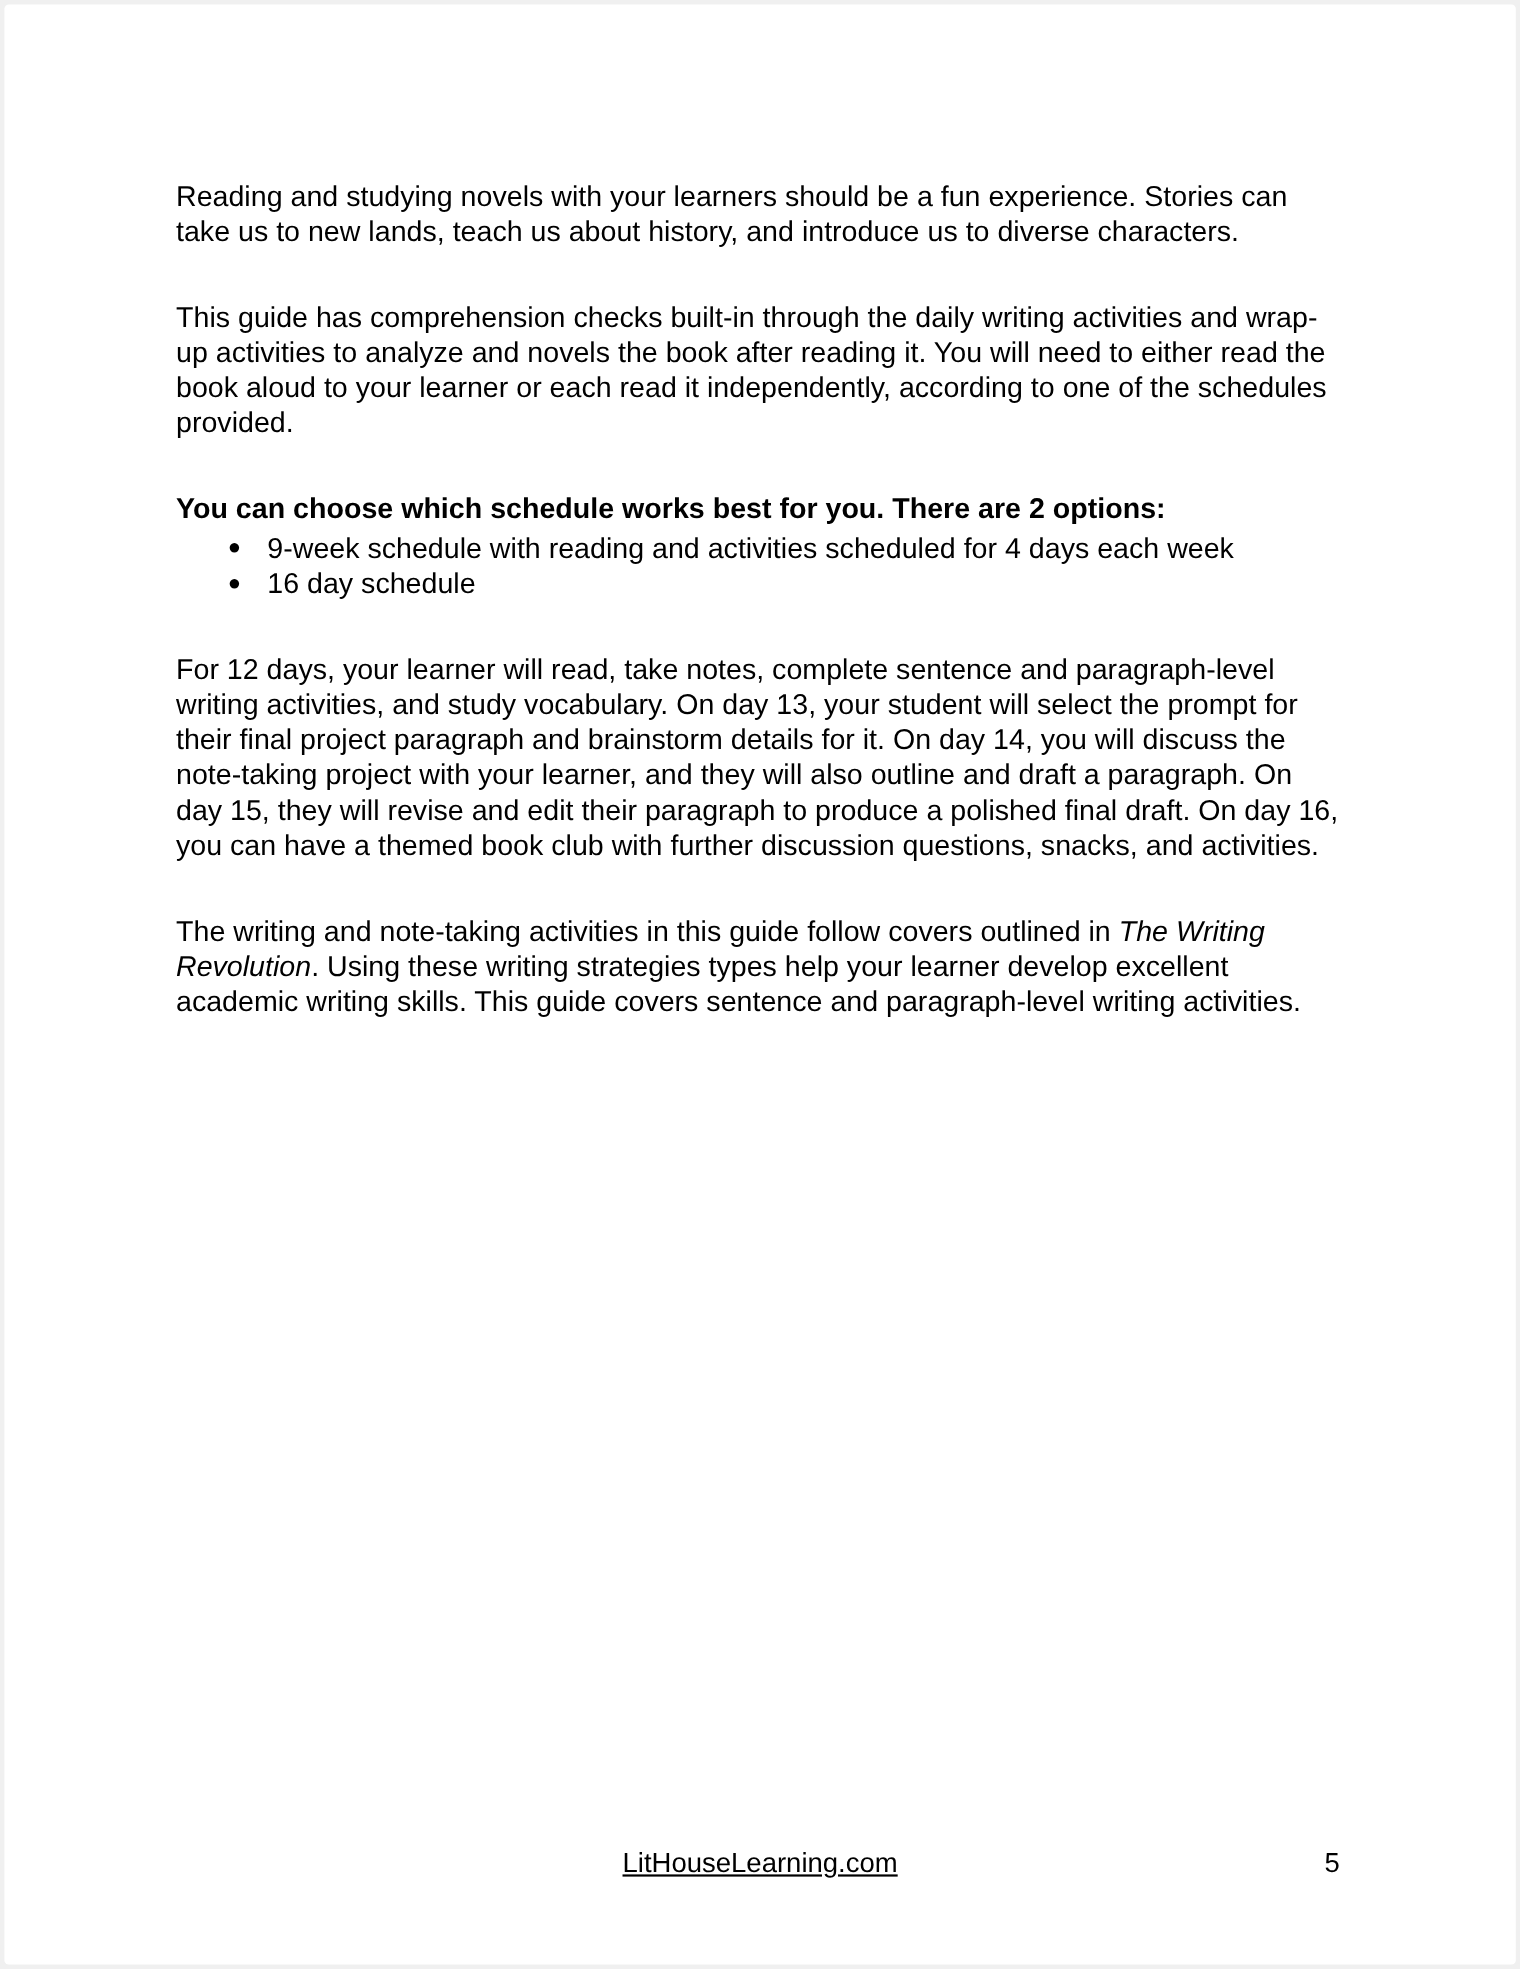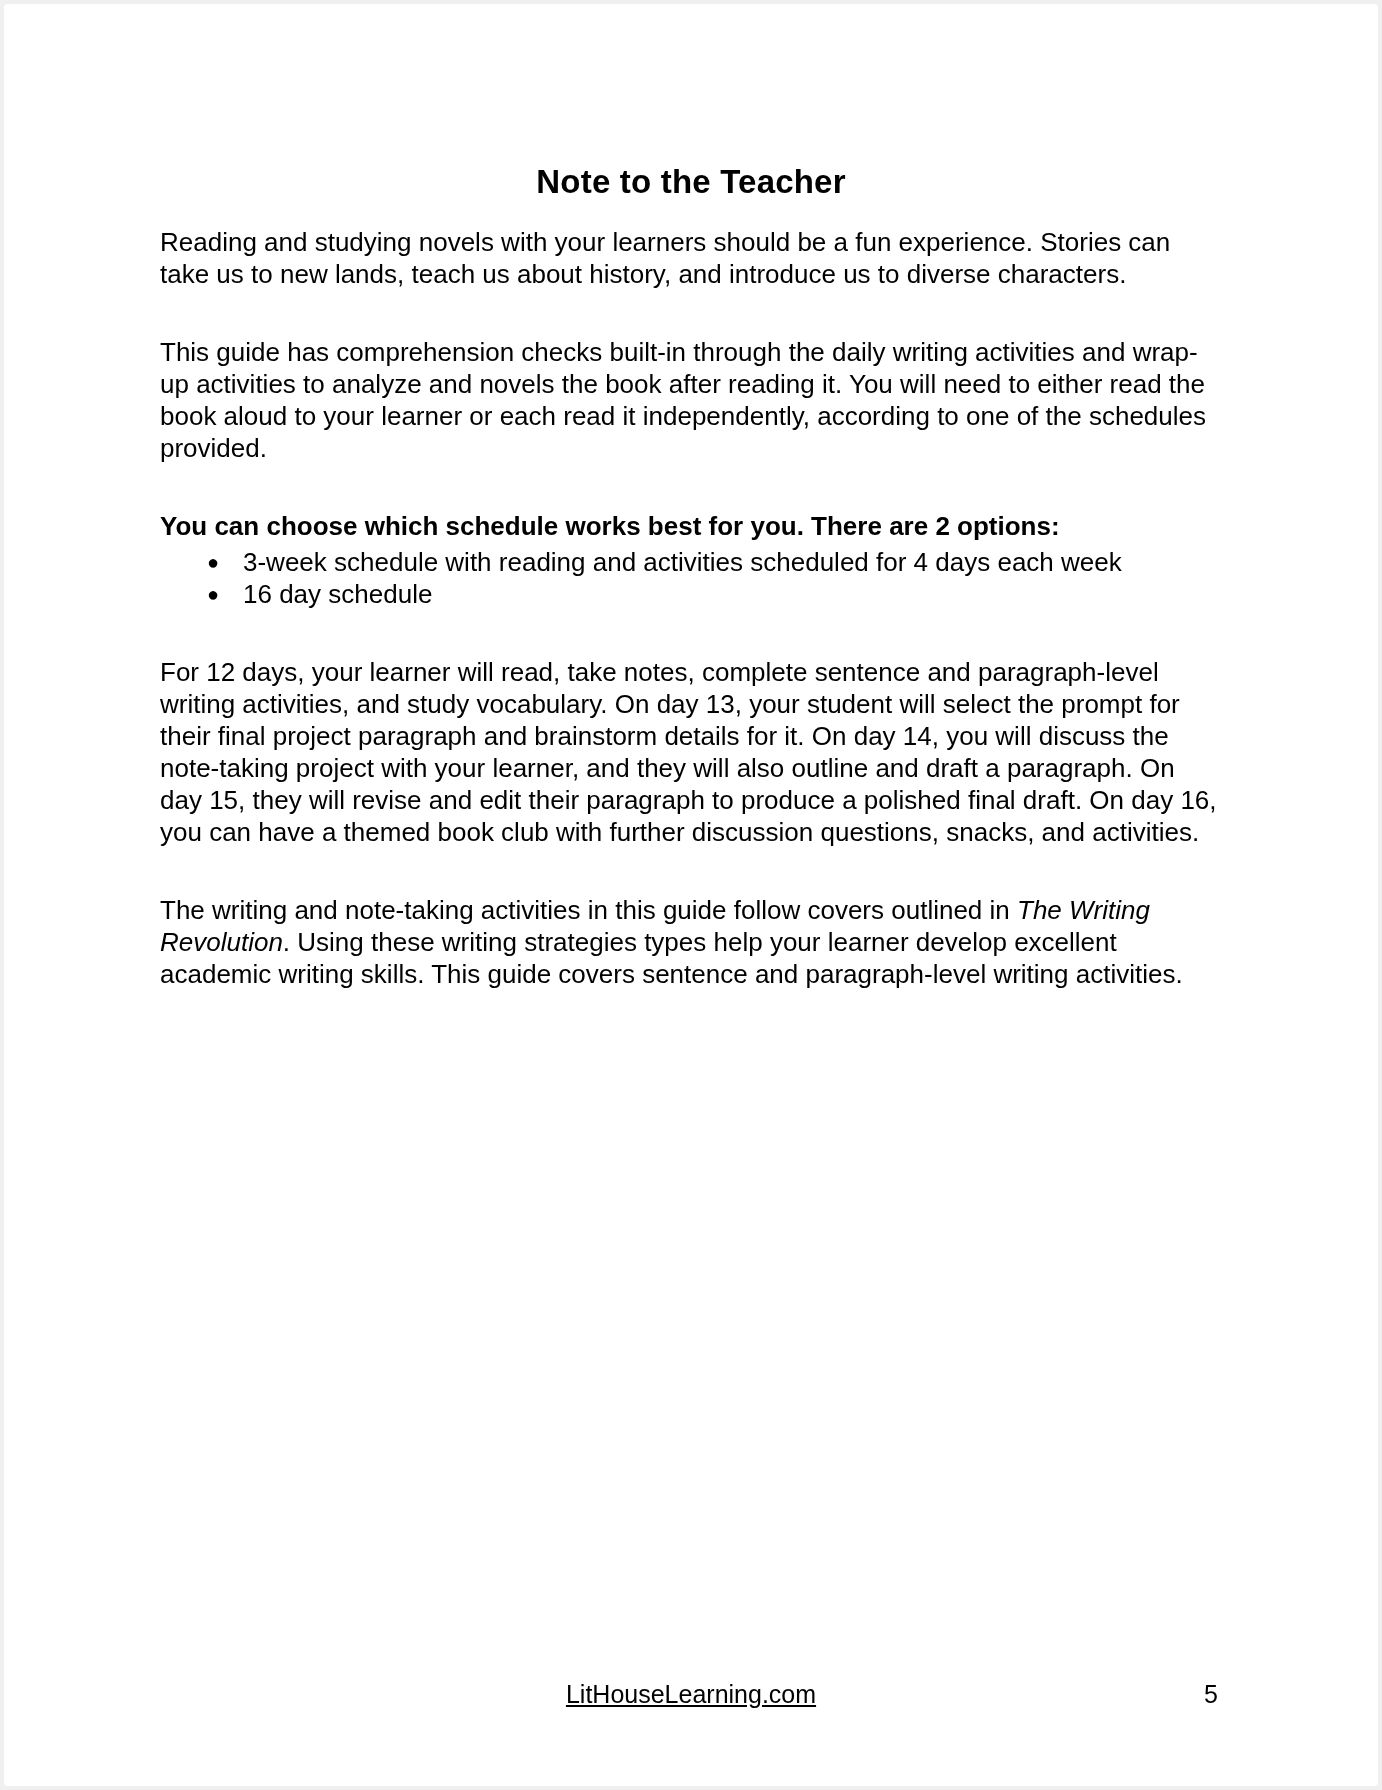--- a/index.html
+++ b/index.html
@@ -74,27 +74,26 @@
     position:absolute;
     right:0; top:0;
   }
 </style>
 </head>
 <body>
 
 <div class="canvas">
   <div class="page">
     <div class="content">
-      <h1 class="doc-title">Note to the Teacher</h1>
       <main class="body-blocks">
           <p><span>Reading and studying novels with your learners should be a fun experience. Stories can take us to new lands, teach us about history, and introduce us to diverse characters.</span></p>
           <p><span>This guide has comprehension checks built-in through the daily writing activities and wrap-up activities to analyze and novels the book after reading it. You will need to either read the book aloud to your learner or each read it independently, according to one of the schedules provided.</span></p>
           <p class="tight"><span>You can choose which schedule works best for you. There are 2 options:</span></p>
           <ul>
-            <li>3-week schedule with reading and activities scheduled for 4 days each week</li>
+            <li>9-week schedule with reading and activities scheduled for 4 days each week</li>
             <li>16 day schedule</li>
           </ul>
           <p><span>For 12 days, your learner will read, take notes, complete sentence and paragraph-level writing activities, and study vocabulary. On day 13, your student will select the prompt for their final project paragraph and brainstorm details for it. On day 14, you will discuss the note-taking project with your learner, and they will also outline and draft a paragraph. On day 15, they will revise and edit their paragraph to produce a polished final draft. On day 16, you can have a themed book club with further discussion questions, snacks, and activities.</span></p>
           <p><span>The writing and note-taking activities in this guide follow covers outlined in </span><em>The Writing Revolution</em><span>. Using these writing strategies types help your learner develop excellent academic writing skills. This guide covers sentence and paragraph-level writing activities.</span></p>
         </main>
     </div>
     <div class="footer">
       <span>LitHouseLearning.com</span>
       <span class="page-num">5</span>
     </div>

